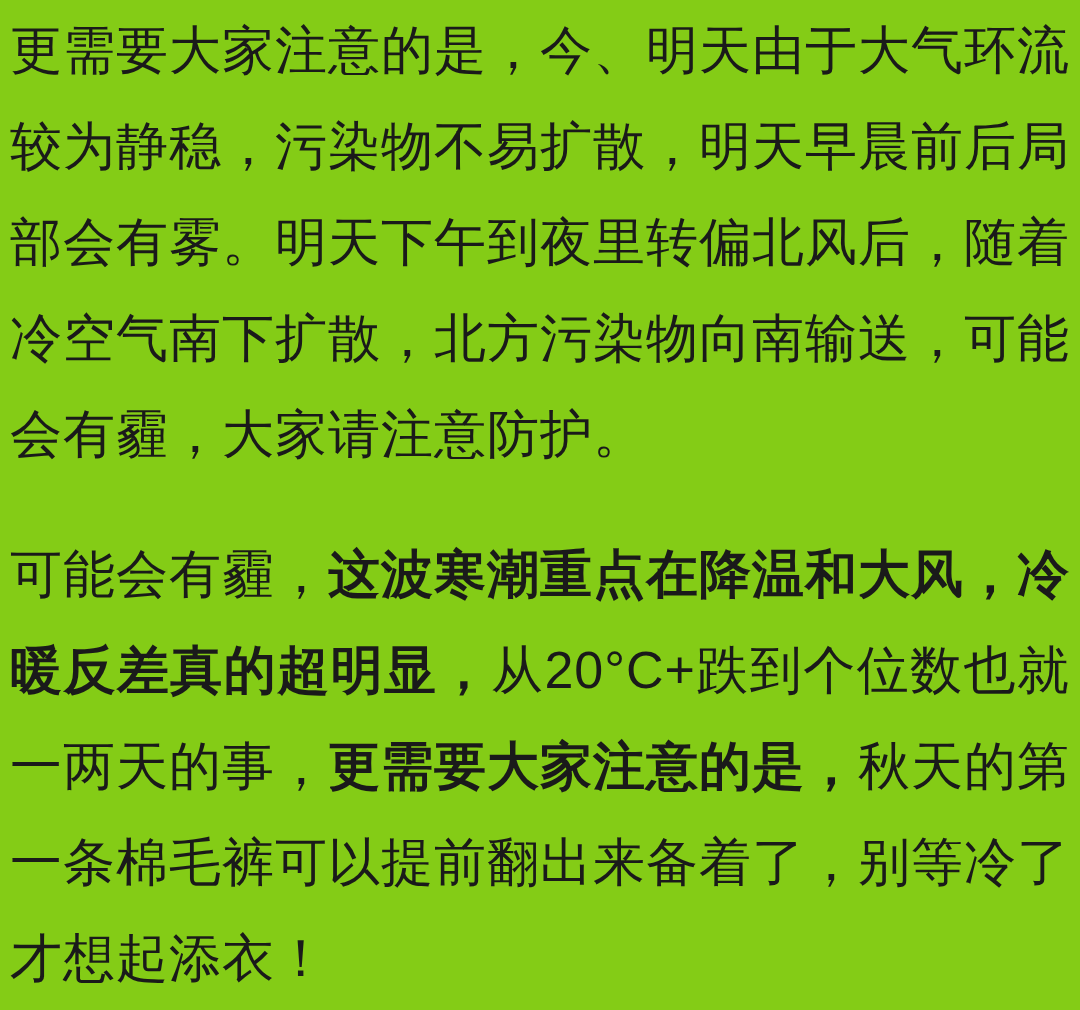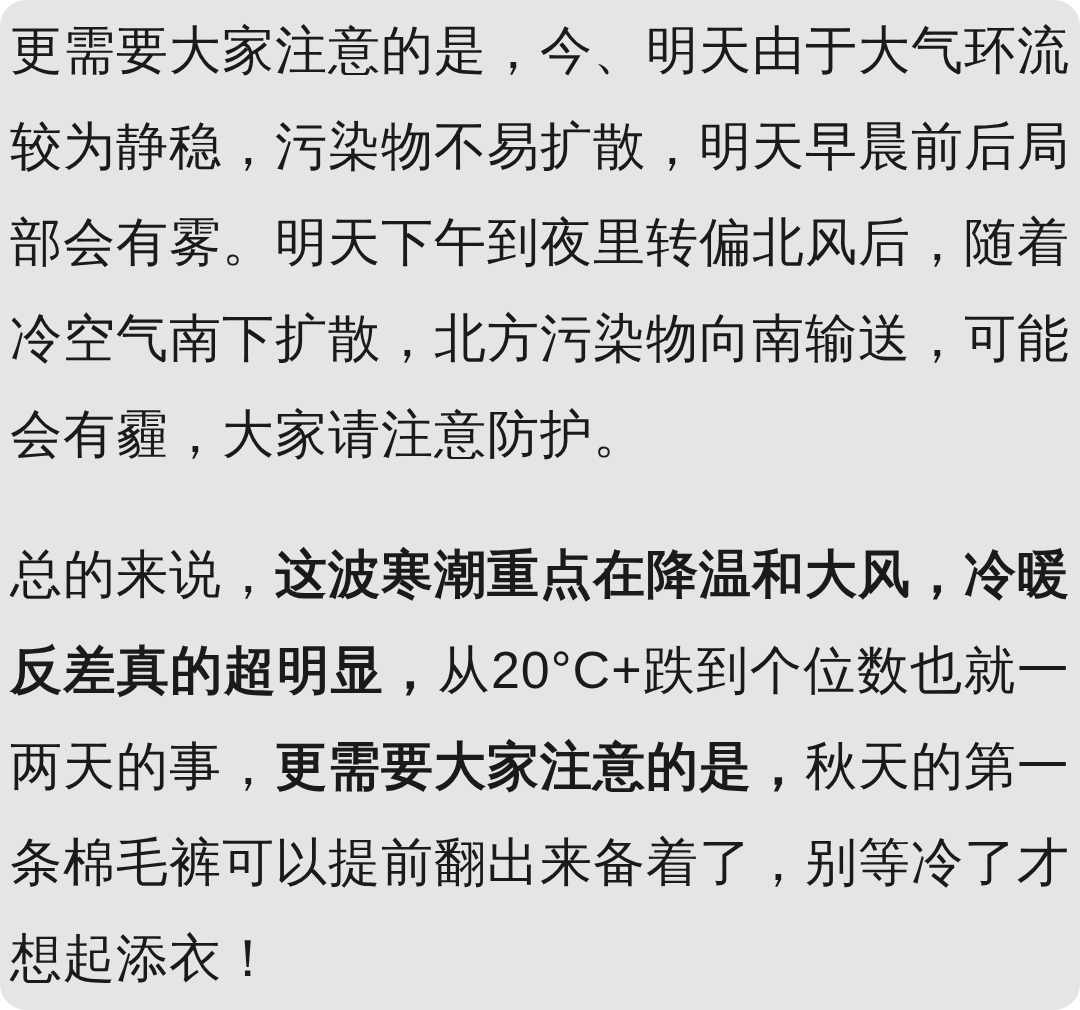--- a/index.html
+++ b/index.html
@@ -32,16 +32,16 @@
   }
   .article p:last-child {
     margin-bottom: 0;
   }
   .seg { font-weight: 400; }
   .seg.bold { font-weight: 700; }
 </style>
 </head>
 <body>
 
-<div class="article" style="background: #e5e5e5; border-radius: 26px;">
+<div class="article" style="background: #84cc16;">
     <p style="color: rgb(26, 26, 26);"><span class="seg">更需要大家注意的是，今、明天由于大气环流较为静稳，污染物不易扩散，明天早晨前后局部会有雾。明天下午到夜里转偏北风后，随着冷空气南下扩散，北方污染物向南输送，可能会有霾，大家请注意防护。</span></p>
-    <p style="color: rgb(26, 26, 26);"><span class="seg">总的来说，</span><span class="seg bold">这波寒潮重点在降温和大风，冷暖反差真的超明显，</span><span class="seg">从20°C+跌到个位数也就一两天的事，</span><span class="seg bold">更需要大家注意的是，</span><span class="seg">秋天的第一条棉毛裤可以提前翻出来备着了，别等冷了才想起添衣！</span></p>
+    <p style="color: rgb(26, 26, 26);"><span class="seg">可能会有霾，</span><span class="seg bold">这波寒潮重点在降温和大风，冷暖反差真的超明显，</span><span class="seg">从20°C+跌到个位数也就一两天的事，</span><span class="seg bold">更需要大家注意的是，</span><span class="seg">秋天的第一条棉毛裤可以提前翻出来备着了，别等冷了才想起添衣！</span></p>
   </div>
 
 </body></html>

